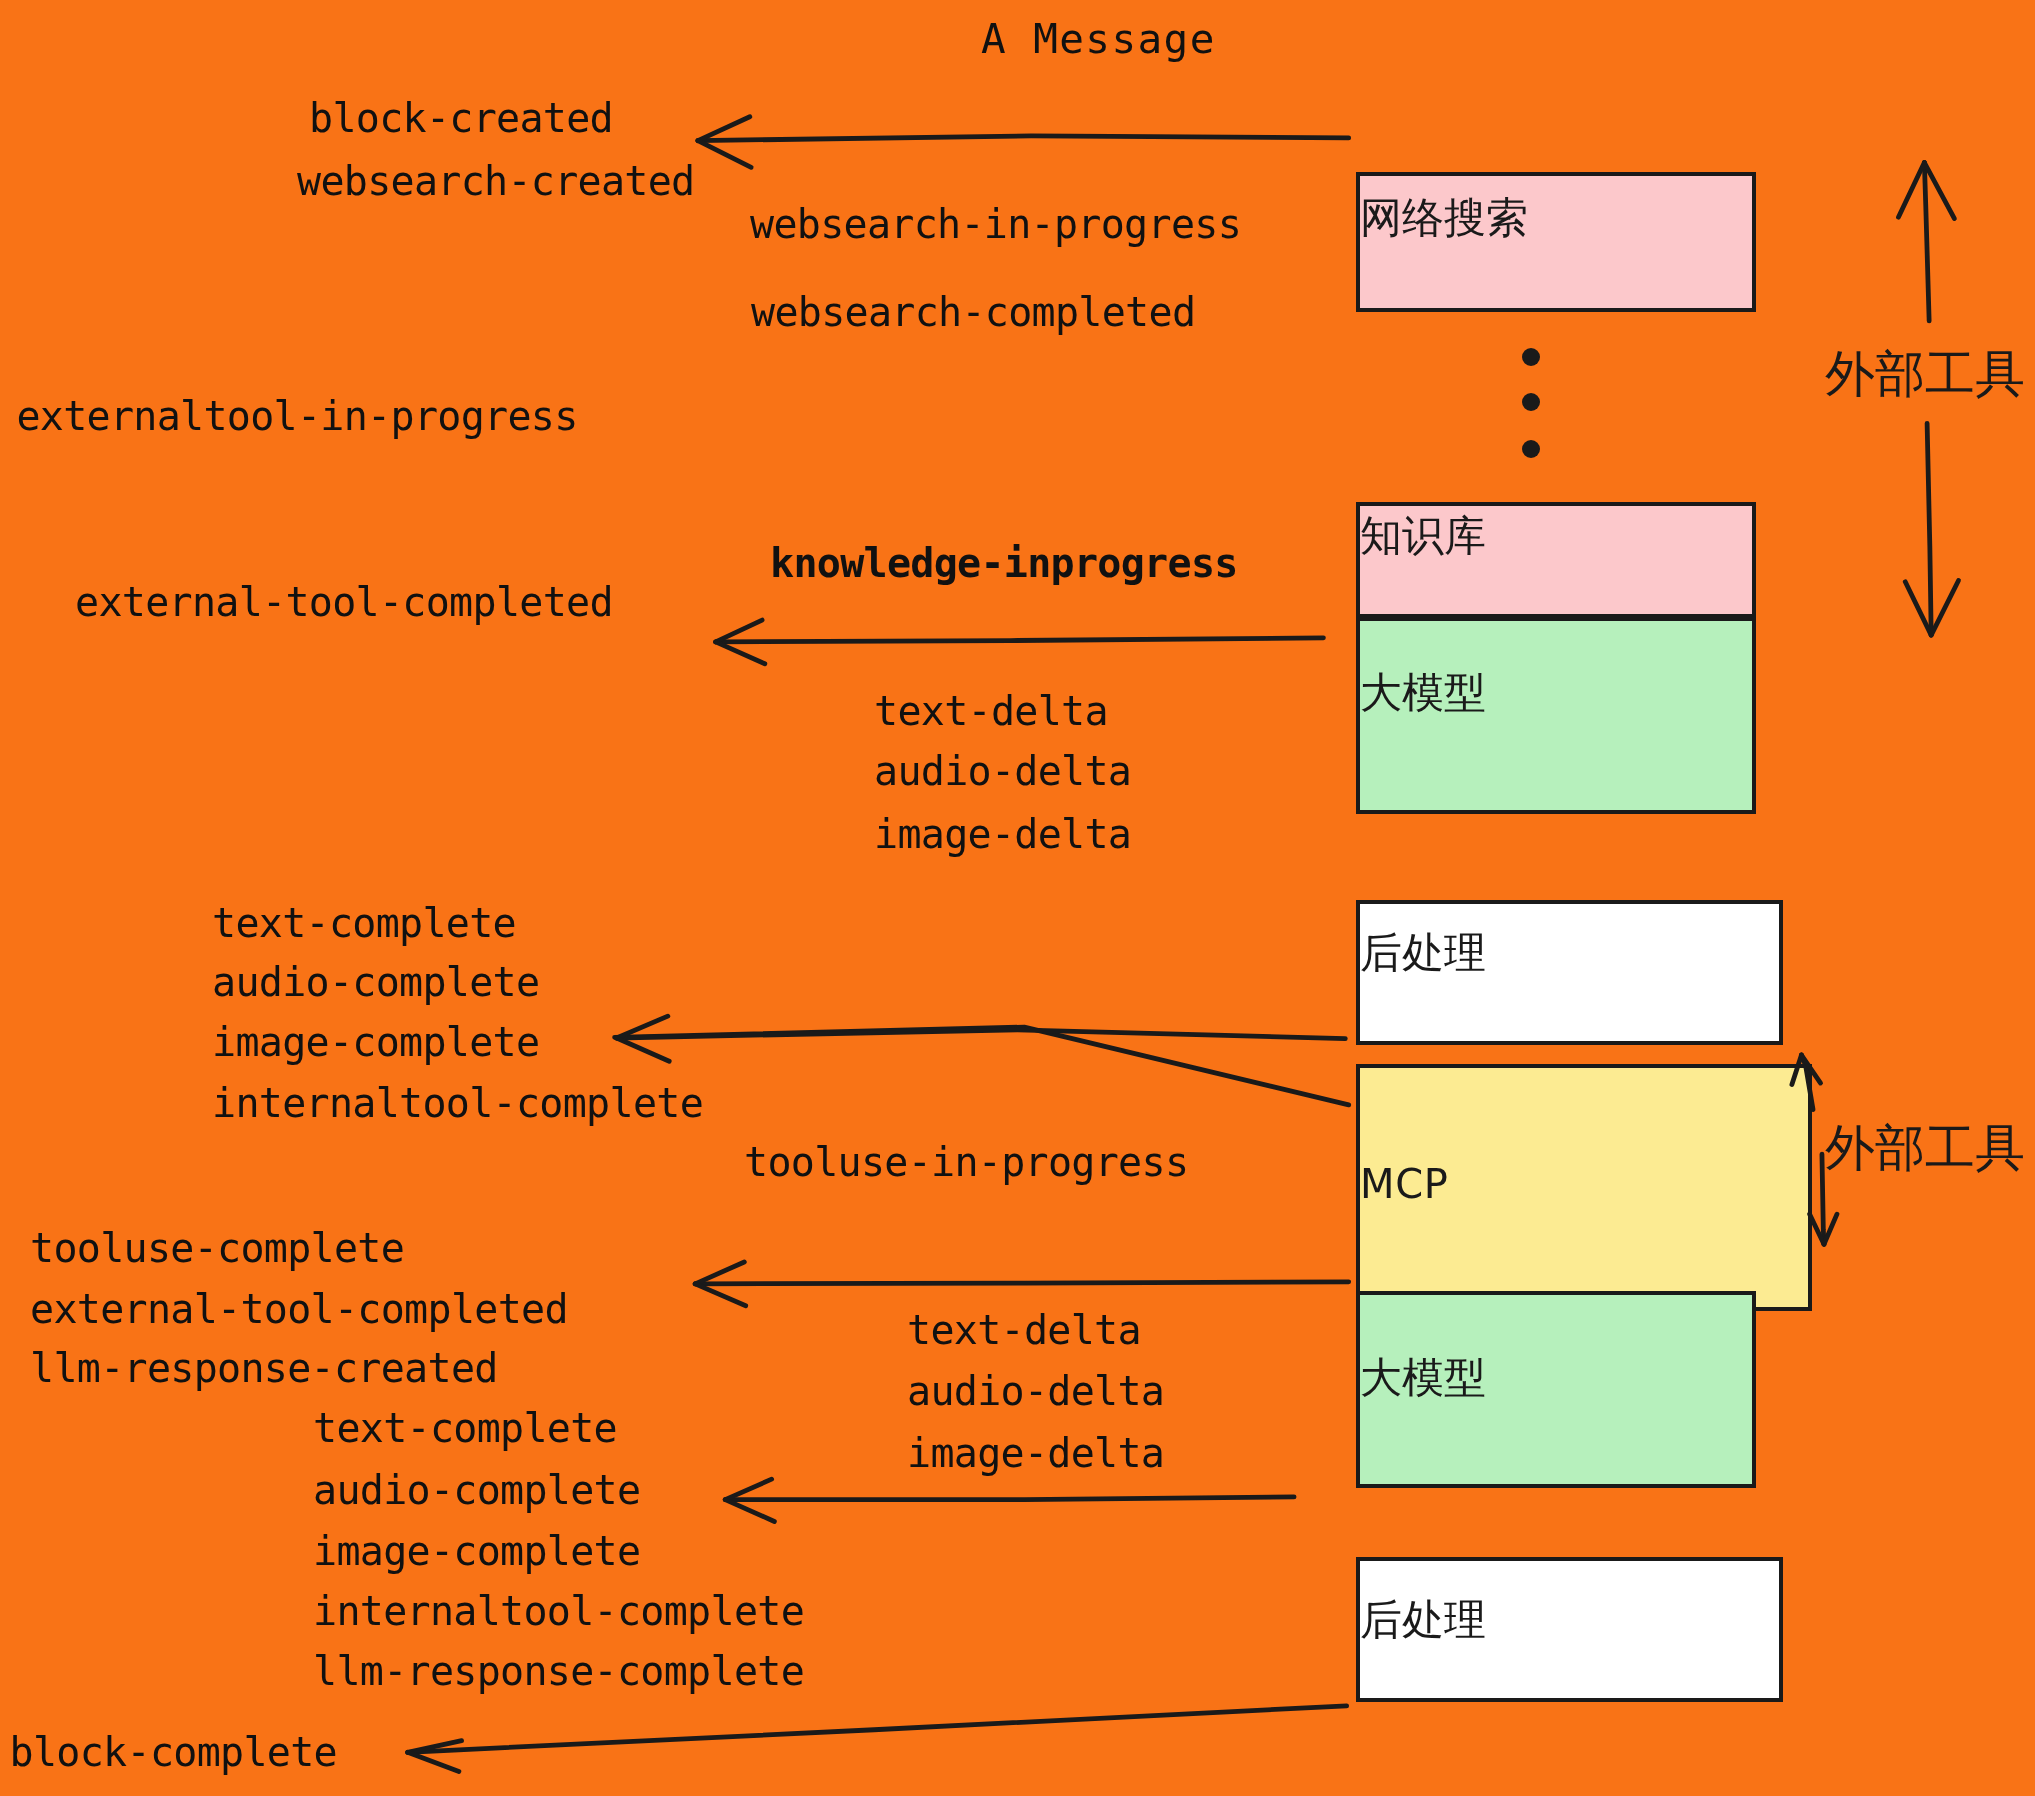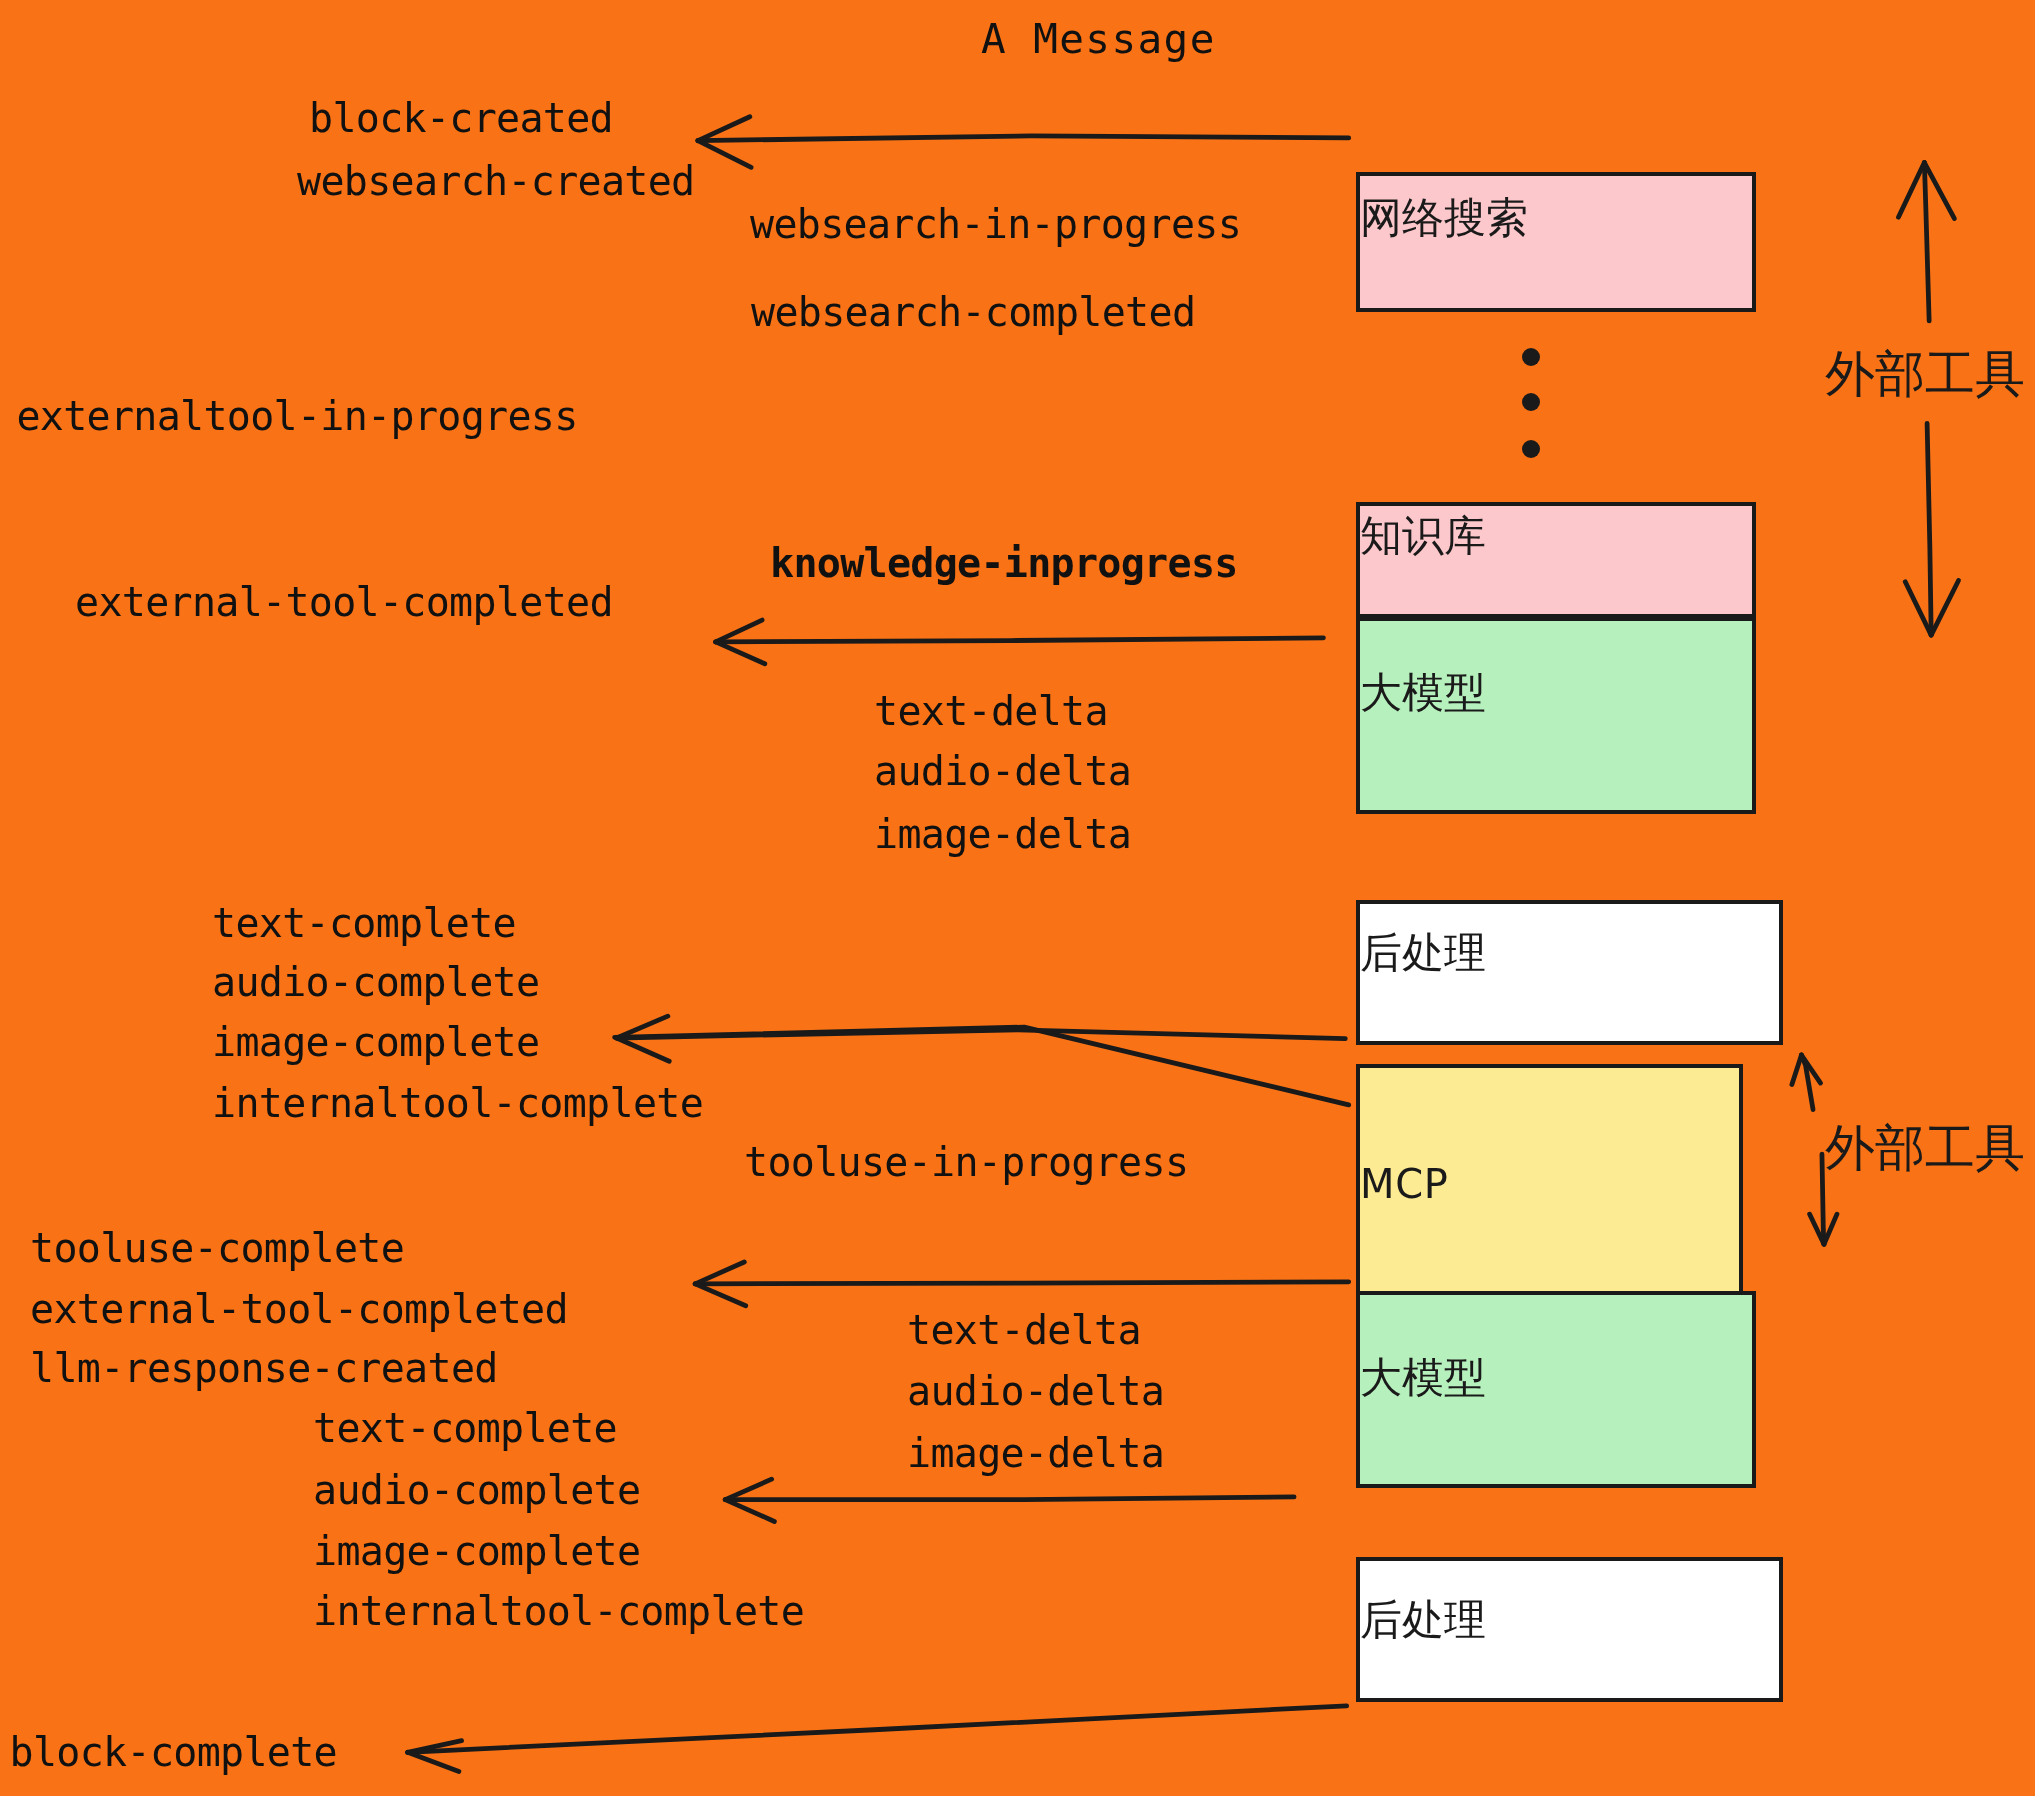--- a/index.html
+++ b/index.html
@@ -91,21 +91,21 @@
   </div>
 
   <div class="box" style="left:1356px; top:617px; width:400px; height:197px; background:#B6F0BC; padding-top:49px;">
     <span class="lbl">大模型</span>
   </div>
 
   <div class="box" style="left:1356px; top:900px; width:427px; height:145px; background:#FFFFFF; padding-top:26px;">
     <span class="lbl">后处理</span>
   </div>
 
-  <div class="box" style="left:1356px; top:1064px; width:387px; height:247px; background:#FCEB92; padding-top:94px;">
+  <div class="box" style="left:1356px; top:1064px; width:456px; height:247px; background:#FCEB92; padding-top:94px;">
     <span class="lbl latin">MCP</span>
   </div>
 
   <div class="box" style="left:1356px; top:1291px; width:400px; height:197px; background:#B6F0BC; padding-top:60px;">
     <span class="lbl">大模型</span>
   </div>
 
   <div class="box" style="left:1356px; top:1557px; width:427px; height:145px; background:#FFFFFF; padding-top:36px;">
     <span class="lbl">后处理</span>
   </div>
@@ -211,17 +211,18 @@
   <div class="ev" style="left:30px; top:1348px;">llm-response-created</div>
 
   <div class="ev" style="left:907px; top:1310px;">text-delta</div>
   <div class="ev" style="left:907px; top:1371px;">audio-delta</div>
   <div class="ev" style="left:907px; top:1433px;">image-delta</div>
 
   <div class="ev" style="left:313px; top:1408px;">text-complete</div>
   <div class="ev" style="left:313px; top:1470px;">audio-complete</div>
   <div class="ev" style="left:313px; top:1531px;">image-complete</div>
   <div class="ev" style="left:313px; top:1591px;">internaltool-complete</div>
+  <div class="ev" style="left:313px; top:1651px;">llm-response-complete</div>
 
   <div class="ev" style="left:9.6px; top:1732px;">block-complete</div>
 
 </div>
 
 
 </body></html>

